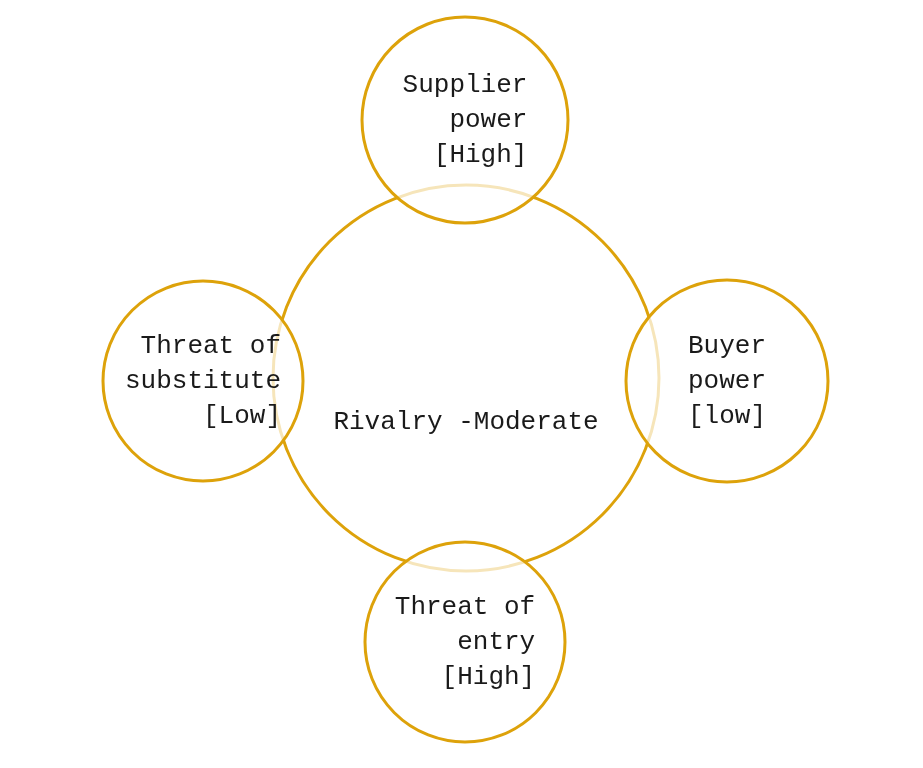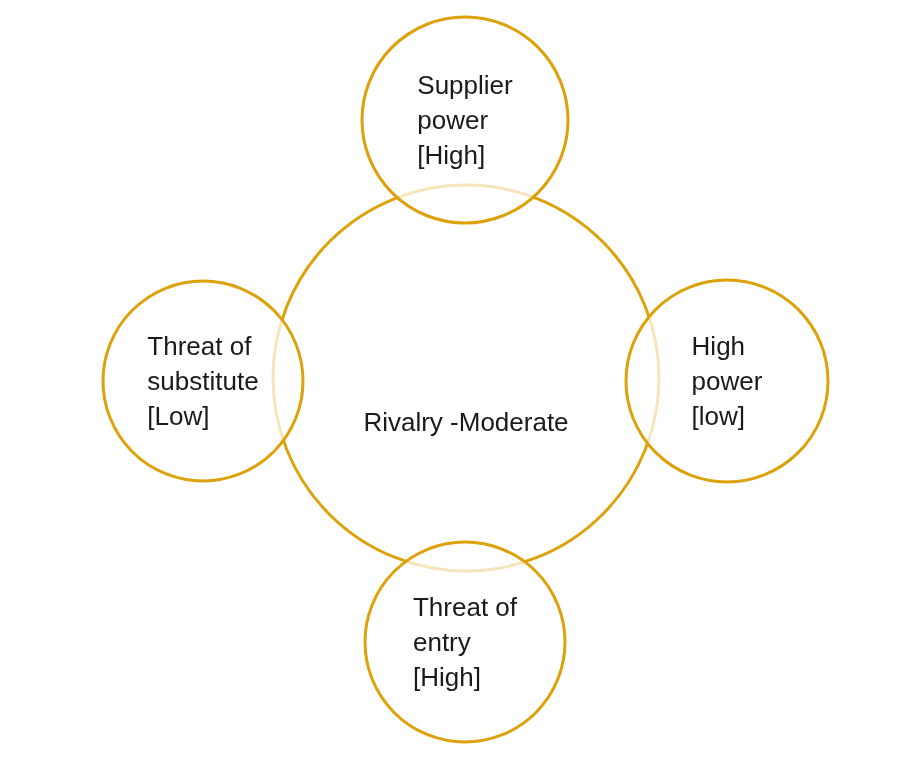--- a/index.html
+++ b/index.html
@@ -20,23 +20,23 @@
   }
   #diagram-svg {
     position: absolute;
     left: 0;
     top: 0;
     width: 923px;
     height: 768px;
   }
   .node-label {
     position: absolute;
-    text-align: left;
+    text-align: right;
     color: #1a1a1a;
-    font-family: Liberation Sans, sans-serif;
+    font-family: Liberation Mono, monospace;
     font-size: 26px;
     line-height: 35px;
     white-space: pre-line;
     pointer-events: none;
     transform: translate(-50%, -50%);
   }
   .node-label.center-label {
     font-size: 26px;
     line-height: 35px;
     white-space: nowrap;
@@ -63,21 +63,21 @@
       <circle class="bind-circle" fill="none" stroke="#DDA20A" stroke-width="3" cx="203" cy="381" r="100"></circle>
     </g>
   </svg>
 
   <div class="node-label center-label" style="left: 466px; top: 378px; margin-top: 44px;">Rivalry -Moderate</div>
 
   <div class="node-label" style="left: 465px; top: 120px;">Supplier
 power
 [High]</div>
 
-  <div class="node-label" style="left: 727px; top: 381px;">High
+  <div class="node-label" style="left: 727px; top: 381px;">Buyer
 power
 [low]</div>
 
   <div class="node-label" style="left: 465px; top: 642px;">Threat of
 entry
 [High]</div>
 
   <div class="node-label" style="left: 203px; top: 381px;">Threat of
 substitute
 [Low]</div>

